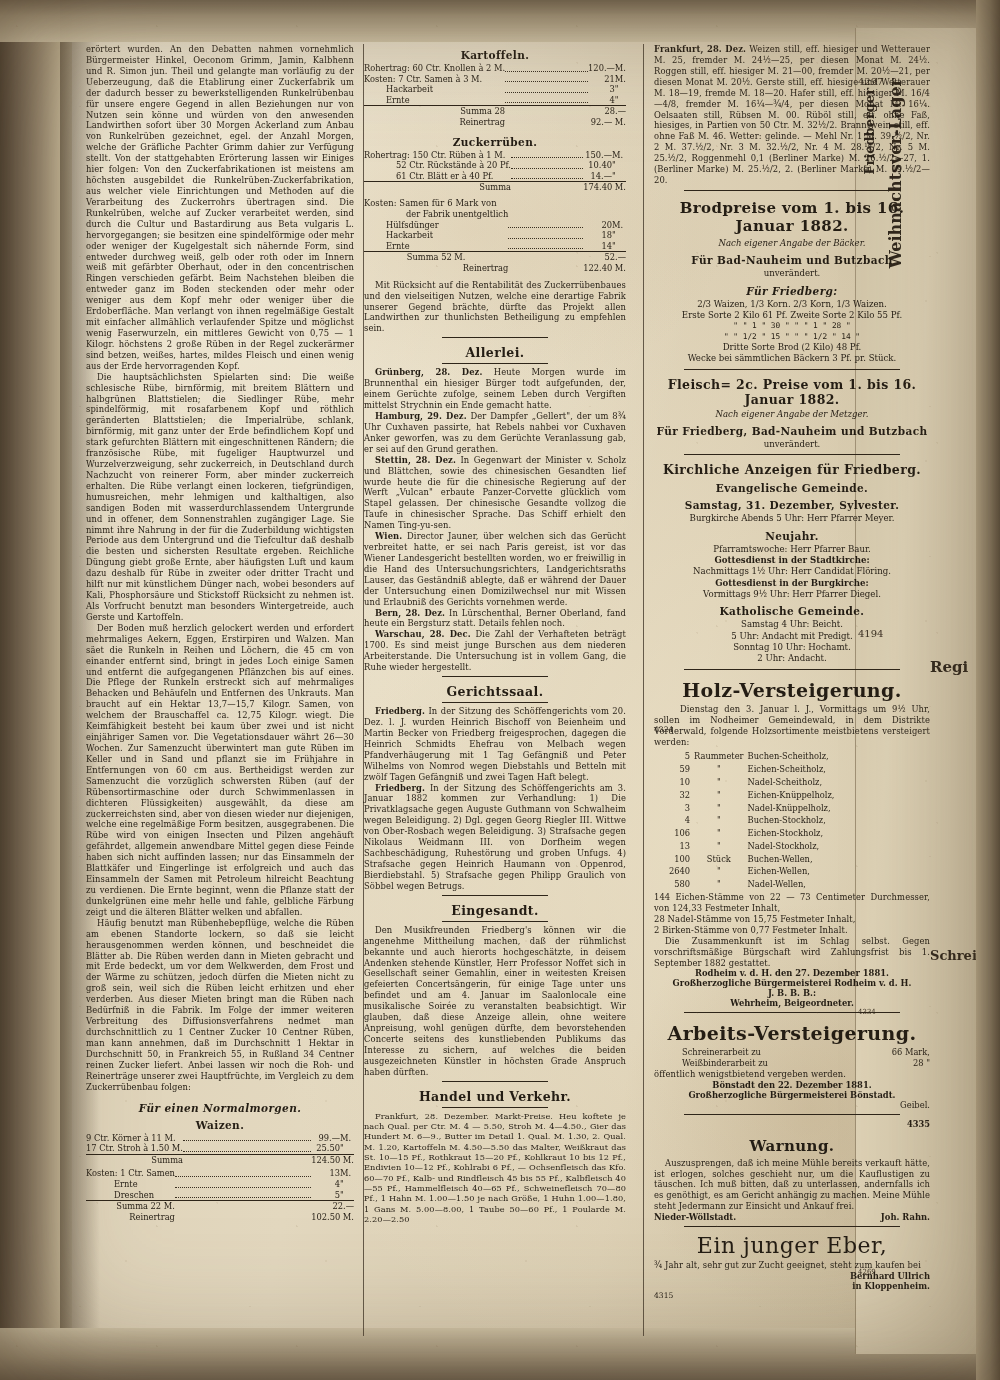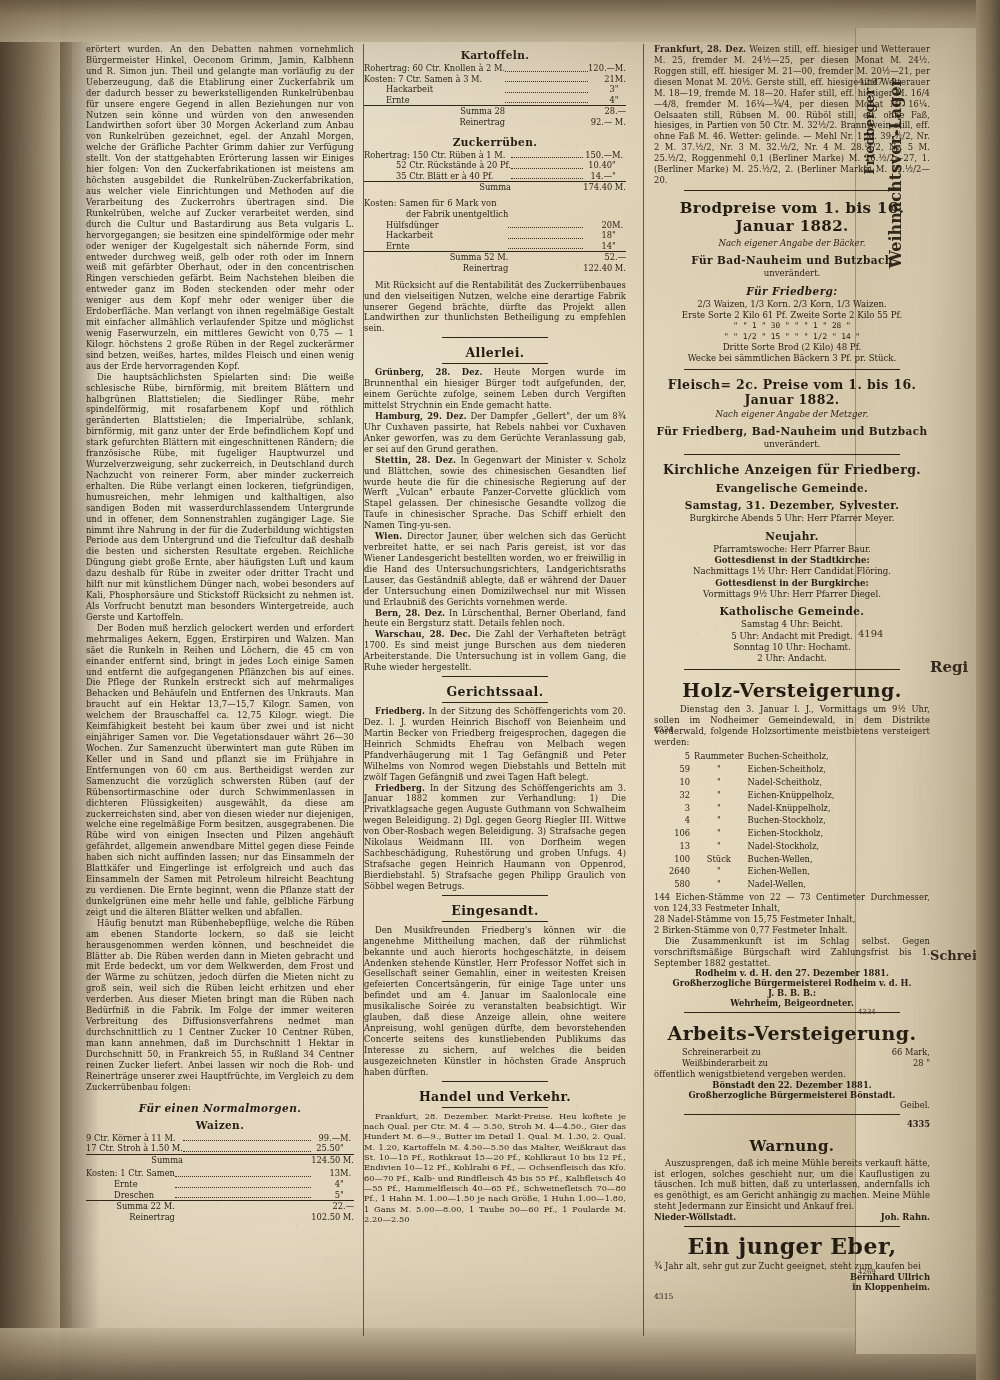--- a/index.html
+++ b/index.html
@@ -74,21 +74,21 @@
   .rightnum{text-align:right;font-size:8.3px;}
   .ital{font-style:italic;}
   .b{font-weight:bold;}
   .ad-num{font-size:7.6px;margin-top:20px;}
   .sig{text-align:right;font-size:8.4px;}
   .sigc{text-align:center;font-size:8.4px;font-weight:bold;}
   .listtab{font-size:8.3px;line-height:1.30;}
   .listtab td{padding:0 2px 0 0;white-space:nowrap;}
   .listtab td.n{text-align:right;width:34px;}
   .listtab td.u{width:26px;text-align:center;}
-  .bigad{font-size:22px;font-weight:bold;text-align:center;letter-spacing:.5px;margin:6px 0 2px;}
+  .bigad{font-size:22px;font-weight:normal;text-align:center;letter-spacing:.5px;margin:6px 0 2px;}
   .noise{position:absolute;inset:0;pointer-events:none;opacity:.22;
     background-image:
       radial-gradient(circle at 12% 22%, rgba(120,94,60,.5) 0 1px, transparent 1px),
       radial-gradient(circle at 47% 71%, rgba(120,94,60,.4) 0 1px, transparent 1px),
       radial-gradient(circle at 81% 33%, rgba(120,94,60,.4) 0 1px, transparent 1px),
       radial-gradient(circle at 63% 88%, rgba(120,94,60,.35) 0 1px, transparent 1px);
     background-size:140px 120px,170px 150px,120px 190px,200px 160px;}
 </style>
 </head>
 <body>
@@ -265,21 +265,21 @@
         </tr>
         <tr>
           <td class="lbl" style="padding-left:32px">52 Ctr. Rückstände à 20 Pf.</td>
           <td class="dots">
                 <span></span>
               </td>
           <td class="num">10.40</td>
           <td class="unit">"</td>
         </tr>
         <tr>
-          <td class="lbl" style="padding-left:32px">35 Ctr. Blätt er à 40 Pf.</td>
+          <td class="lbl" style="padding-left:32px">61 Ctr. Blätt er à 40 Pf.</td>
           <td class="dots">
                 <span></span>
               </td>
           <td class="num">14.—</td>
           <td class="unit">"</td>
         </tr>
         <tr class="sumline">
           <td class="lbl" style="text-align:right">Summa</td>
           <td class="dots">
                 <span style="border:0"></span>
@@ -318,21 +318,21 @@
         </tr>
         <tr>
           <td class="lbl" style="padding-left:22px">Ernte</td>
           <td class="dots">
                 <span></span>
               </td>
           <td class="num">14</td>
           <td class="unit">"</td>
         </tr>
         <tr class="sumline">
-          <td class="lbl" style="text-align:right">Summa 52 M.</td>
+          <td class="lbl" style="text-align:center">Summa 52 M.</td>
           <td class="dots">
                 <span style="border:0"></span>
               </td>
           <td class="num" colspan="2">52.—</td>
         </tr>
         <tr>
           <td class="lbl" style="text-align:right">Reinertrag</td>
           <td class="dots">
                 <span style="border:0"></span>
               </td>

